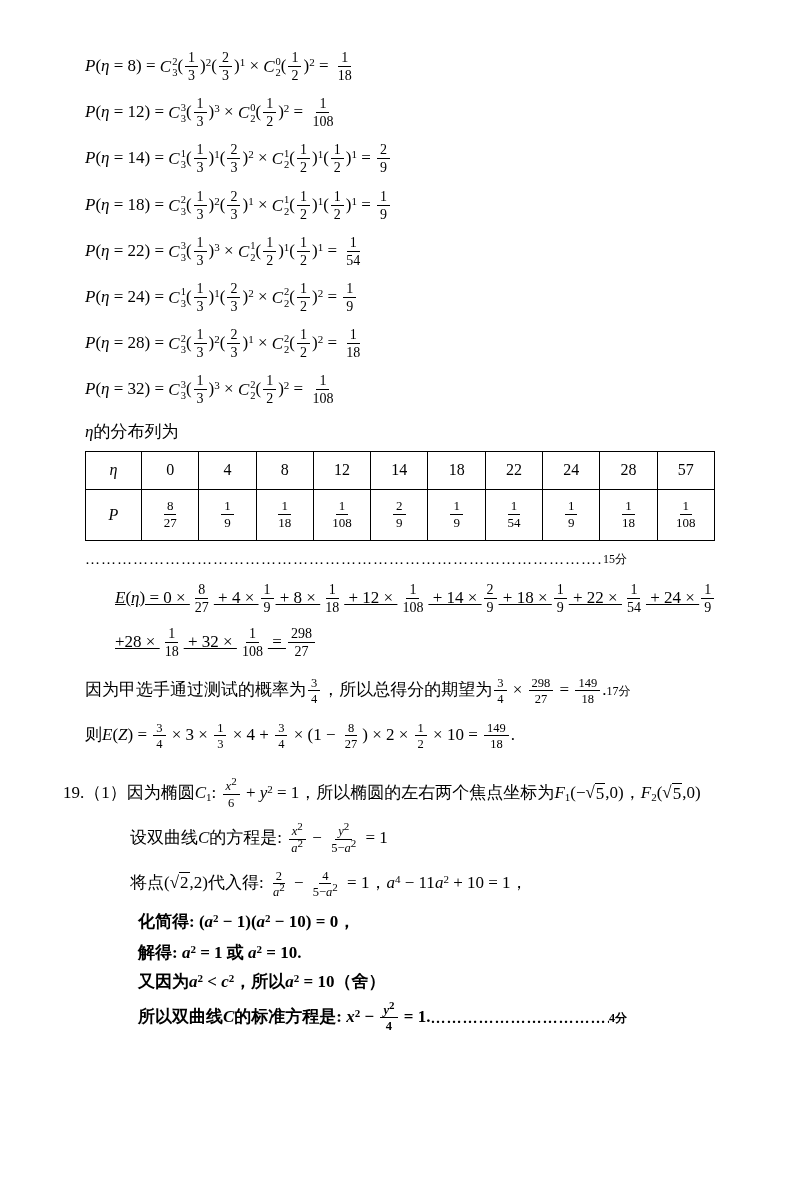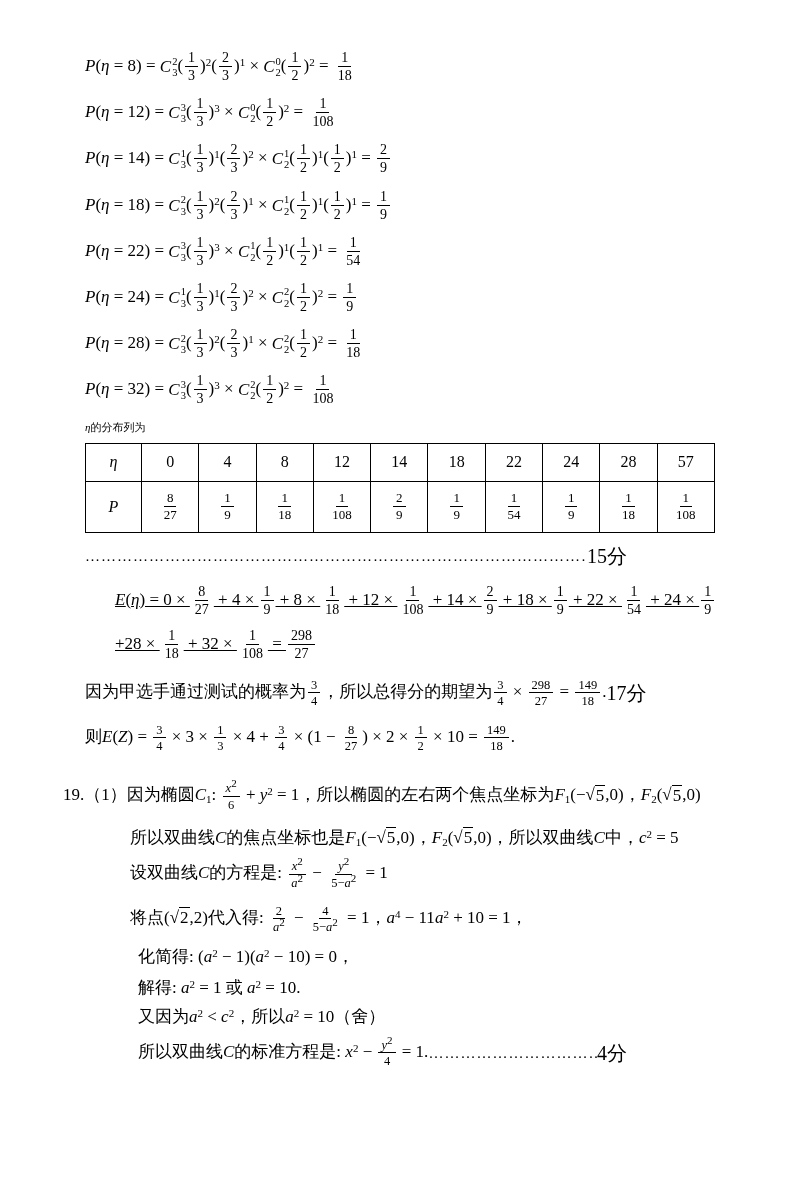--- a/index.html
+++ b/index.html
@@ -4,21 +4,21 @@
 <style>
   html,body{margin:0;padding:0;}
   body{
     width:800px;height:1179px;background:#ffffff;color:#000;
     font-family:"Liberation Serif","DejaVu Serif",serif;
     overflow:hidden;
   }
   .page{box-sizing:border-box;width:700px;height:1179px;padding:50px 45px 20px 85px;}
   i{font-style:italic;}
   .math-line{font-size:17px;white-space:nowrap;margin:0 0 12px 0;}
-  .plain-line{font-size:11px;margin:2px 0 8px 0;}
+  .plain-line{font-size:17px;margin:2px 0 8px 0;}
   .para{font-size:17px;white-space:nowrap;margin:0 0 12px 0;}
   sup{font-size:11px;vertical-align:0.5em;line-height:0;}
   sub{font-size:11px;vertical-align:-0.25em;line-height:0;}
   .frac{display:inline-flex;flex-direction:column;align-items:center;vertical-align:middle;margin:0 2px;line-height:1.15;text-align:center;}
   .fn{display:block;padding:0 3px;border-bottom:1px solid #000;font-size:12.5px;}
   .fd{display:block;padding:1px 3px 0 3px;font-size:12.5px;}
   .big .fn,.big .fd{font-size:14px;}
   .dist-table .fn,.dist-table .fd{font-size:13px;}
   .comb{display:inline-flex;align-items:center;vertical-align:middle;}
   .comb .ss{display:inline-flex;flex-direction:column;font-size:10.5px;line-height:1.1;margin-left:1px;}
@@ -26,25 +26,25 @@
   .sqrt{white-space:nowrap;}
   .sqrt .rad{border-top:1px solid #000;padding:0 1px;}
   .dist-table{border-collapse:collapse;width:630px;table-layout:fixed;margin:4px 0 10px 0;}
   .dist-table td{border:1px solid #000;text-align:center;vertical-align:middle;font-size:16px;padding:0;}
   .dist-table col.hdc{width:56px;}
   .eta-row td{height:37px;}
   .p-row td{height:50px;}
   .dotline{display:flex;align-items:center;font-size:16px;margin:0 0 14px 0;padding-right:28px;}
   .dotline .text{white-space:nowrap;flex:0 0 auto;font-size:17px;}
   .dotline .dots{flex:1 1 auto;overflow:hidden;white-space:nowrap;font-size:15px;letter-spacing:1px;color:#000;}
-  .dotline .mark{white-space:nowrap;flex:0 0 auto;font-size:20px;}
+  .dotline .mark{white-space:nowrap;flex:0 0 auto;font-size:12px;}
   .indent1{padding-left:30px;}
   .q19-l1{margin-left:-22px;margin-bottom:14px;}
   .q19-ind{padding-left:45px;}
-  .q19-ind2{padding-left:53px;}
+  .q19-ind2{padding-left:53px;font-weight:bold;}
   .q19-l9{padding-left:8px;margin-top:18px;}
   .mb6{margin-bottom:6px;}
   .mb8{margin-bottom:8px;}
   .mb10{margin-bottom:10px;}
   .mb14{margin-bottom:14px;justify-content:space-between;}
   .mb16{margin-bottom:16px;}
   .mb28{margin-bottom:28px;}
   .exp-block{margin-top:4px;text-decoration:underline;}
 </style>
 </head>
@@ -410,21 +410,20 @@
       </span> × 10 = <span class="frac">
         <span class="fn">149</span>
         <span class="fd">18</span>
       </span>.</div>
 
   <section>
     <div class="para q19-l1">19.（1）因为椭圆<i>C</i><sub>1</sub>: <span class="frac">
           <span class="fn"><i>x</i><sup>2</sup></span>
           <span class="fd">6</span>
         </span> + <i>y</i><sup>2</sup> = 1，所以椭圆的左右两个焦点坐标为<i>F</i><sub>1</sub>(−<span class="sqrt">√<span class="rad">5</span></span>,0)，<i>F</i><sub>2</sub>(<span class="sqrt">√<span class="rad">5</span></span>,0)</div>
-    <div class="para q19-ind mb10">所以双曲线<i>C</i>的焦点坐标也是<i>F</i><sub>1</sub>(−<span class="sqrt">√<span class="rad">5</span></span>,0)，<i>F</i><sub>2</sub>(<span class="sqrt">√<span class="rad">5</span></span>,0)，所以双曲线<i>C</i>中，<i>c</i><sup>2</sup> = 5</div>
     <div class="para q19-ind mb14">设双曲线<i>C</i>的方程是: <span class="frac">
           <span class="fn"><i>x</i><sup>2</sup></span>
           <span class="fd"><i>a</i><sup>2</sup></span>
         </span> − <span class="frac">
           <span class="fn"><i>y</i><sup>2</sup></span>
           <span class="fd">5−<i>a</i><sup>2</sup></span>
         </span> = 1</div>
     <div class="para q19-ind mb10">将点(<span class="sqrt">√<span class="rad">2</span></span>,2)代入得: <span class="frac">
           <span class="fn">2</span>
           <span class="fd"><i>a</i><sup>2</sup></span>

